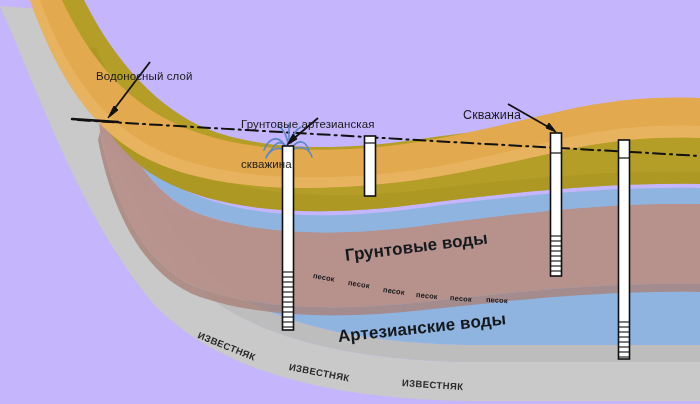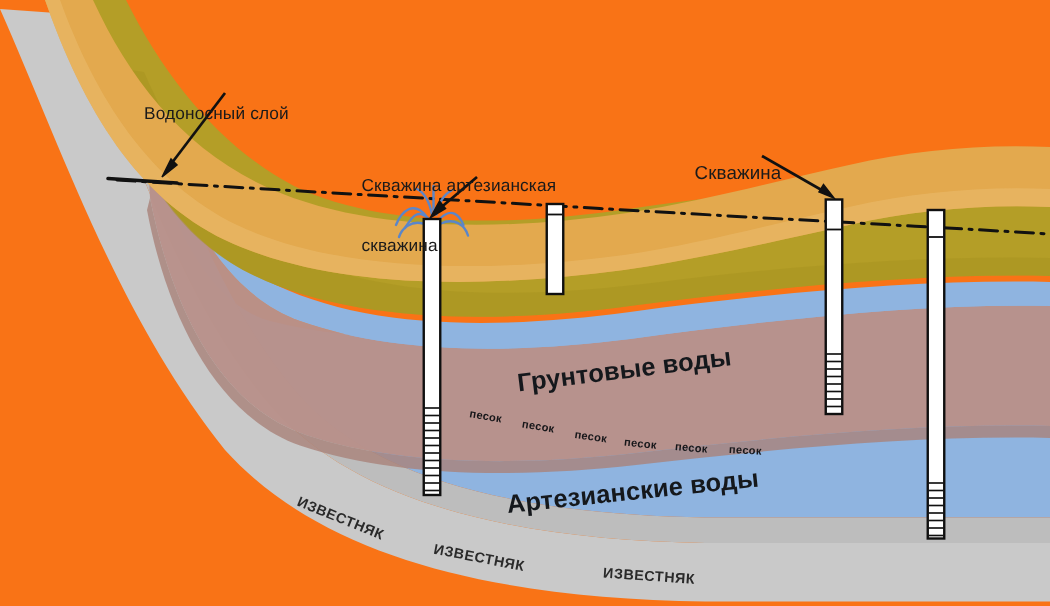--- a/index.html
+++ b/index.html
@@ -5,21 +5,21 @@
 <style>
   html,body{margin:0;padding:0;background:#ffffff;}
   body{
     font-family:"Liberation Sans","DejaVu Sans",sans-serif;
     -webkit-font-smoothing:antialiased;
   }
   #stage{
     position:relative;
     width:700px;
     height:404px;
-    background:#f97316;
+    background:#c4b5fd;
     overflow:hidden;
   }
   #scene{position:absolute;left:0;top:0;width:700px;height:404px;}
   .lbl{
     position:absolute;
     color:#1a1a1a;
     white-space:pre;
     line-height:1.15;
     letter-spacing:0.1px;
   }
@@ -247,21 +247,21 @@
         <polygon points="556,132 546,128 549,123"></polygon>
       </g>
     </g>
   </svg>
 
   <div class="lbl callout" style="left:96px; top:44px;">
     <div>Водоносный слой</div>
   </div>
 
   <div class="lbl callout" style="left:241px; top:92px;">
-    <div>Скважина артезианская</div>
+    <div>Грунтовые артезианская</div>
     <div>скважина</div>
   </div>
 
   <div class="lbl callout" style="left:463px; top:79px; font-size:12.5px;">
     <div>Скважина</div>
   </div>
 
   <div class="lbl water-label" style="left:345px; top:246px; transform:rotate(-7deg);">Грунтовые воды</div>
 
   <div class="lbl water-label" style="left:338px; top:327px; transform:rotate(-6deg);">Артезианские воды</div>

